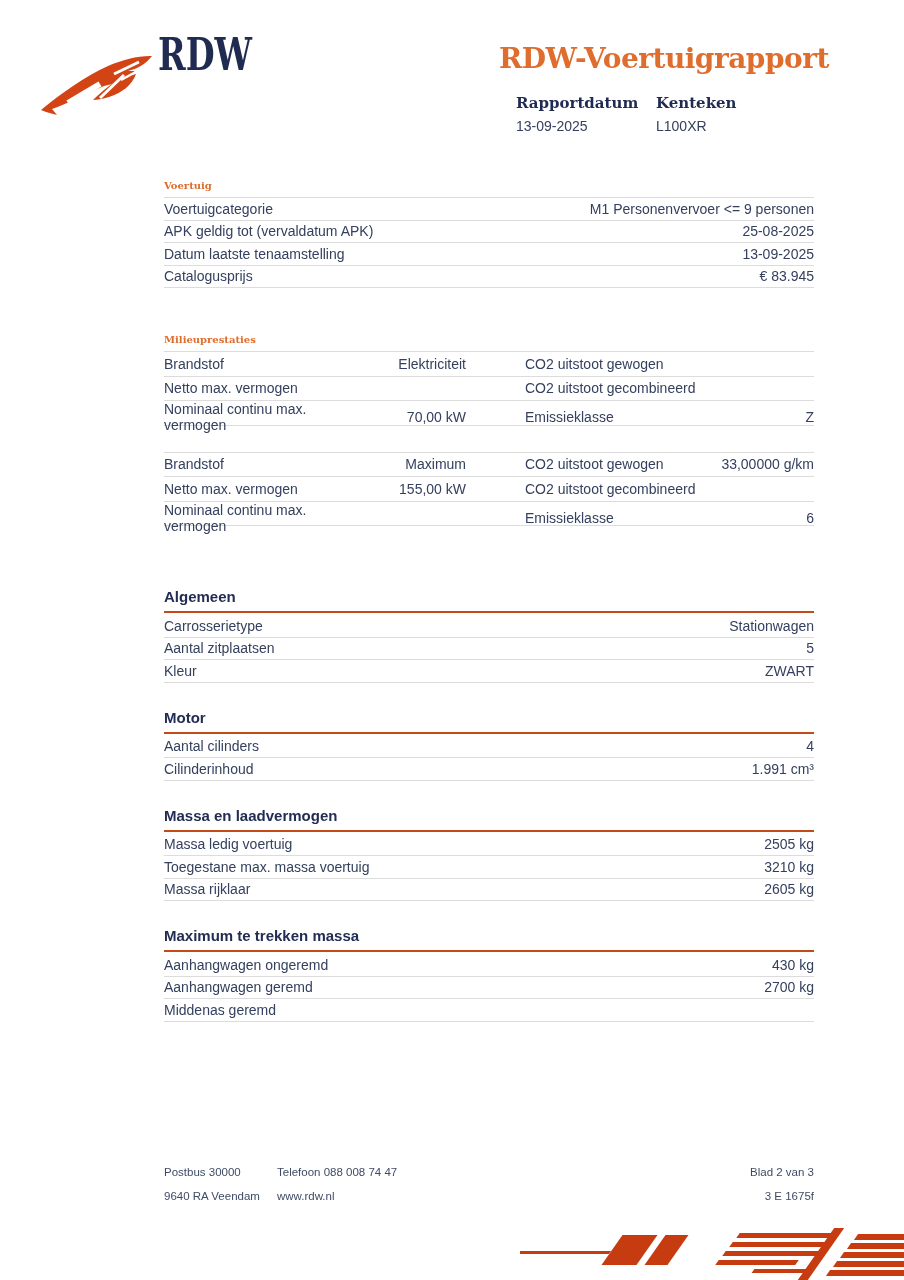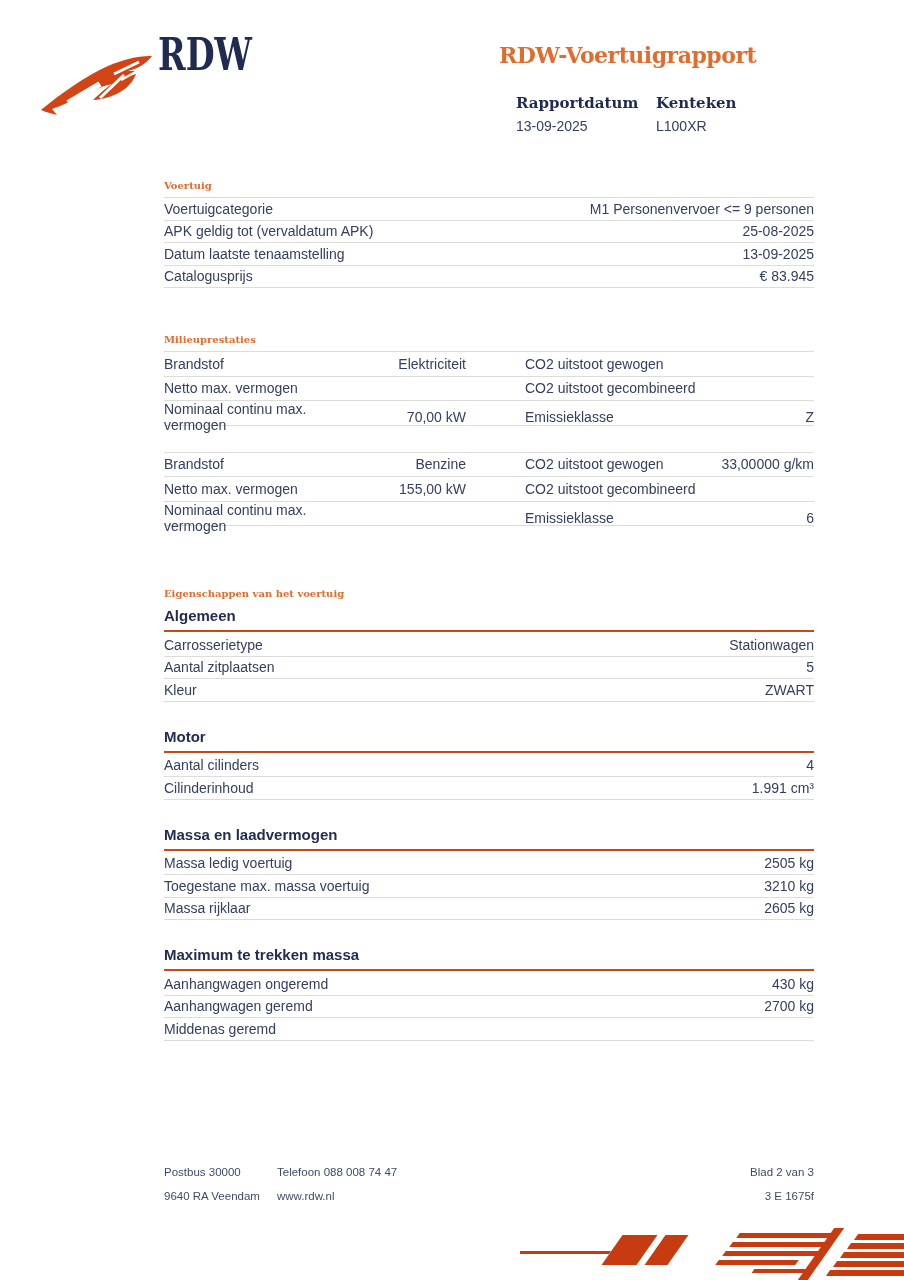--- a/index.html
+++ b/index.html
@@ -11,21 +11,21 @@
   .logo-feather{position:absolute;left:38px;top:48px;width:116px;height:70px;}
   .wordmark{
     position:absolute;left:158px;top:28px;
     font-family:"DejaVu Serif","Liberation Serif",serif;font-weight:bold;
     font-size:45px;color:#1f2b50;letter-spacing:0px;
     transform:scaleX(0.74);transform-origin:left top;white-space:nowrap;
   }
   .doc-title{
     position:absolute;left:499px;top:42px;
     font-family:"DejaVu Serif","Liberation Serif",serif;font-weight:bold;
-    font-size:22px;color:#de6d2e;letter-spacing:-0.5px;white-space:nowrap;
+    font-size:28px;color:#de6d2e;letter-spacing:-0.5px;white-space:nowrap;
   }
   .header-meta{position:absolute;left:516px;top:94px;display:flex;}
   .meta-col{width:140px;}
   .meta-label{
     font-family:"DejaVu Serif","Liberation Serif",serif;font-weight:bold;
     font-size:15px;color:#1f2b50;margin-bottom:6px;
   }
   .meta-value{font-size:14px;color:#34405e;}
   
   .content{position:absolute;left:164px;top:180px;width:650px;}
@@ -144,41 +144,40 @@
           <span class="c1">Nominaal continu max. vermogen</span>
           <span class="c2">70,00 kW</span>
           <span class="c3">Emissieklasse</span>
           <span class="c4">Z</span>
         </div>
       </div>
       <div class="m-gap"></div>
       <div class="mtable">
         <div class="m-row">
           <span class="c1">Brandstof</span>
-          <span class="c2">Benzine</span>
+          <span class="c2">Maximum</span>
           <span class="c3">CO2 uitstoot gewogen</span>
           <span class="c4">33,00000 g/km</span>
         </div>
         <div class="m-row">
           <span class="c1">Netto max. vermogen</span>
           <span class="c2">155,00 kW</span>
           <span class="c3">CO2 uitstoot gecombineerd</span>
           <span class="c4"></span>
         </div>
         <div class="m-row">
           <span class="c1">Nominaal continu max. vermogen</span>
           <span class="c2"></span>
           <span class="c3">Emissieklasse</span>
           <span class="c4">6</span>
         </div>
       </div>
     </div>
 
     <div class="sec-eigen">
-      <h2 class="sec-head">Eigenschappen van het voertuig</h2>
 
       <div class="subsection">
         <h3 class="sub-head">Algemeen</h3>
         <div class="sub-table">
           <div class="row">
             <span class="lbl">Carrosserietype</span>
             <span class="val">Stationwagen</span>
           </div>
           <div class="row">
             <span class="lbl">Aantal zitplaatsen</span>

